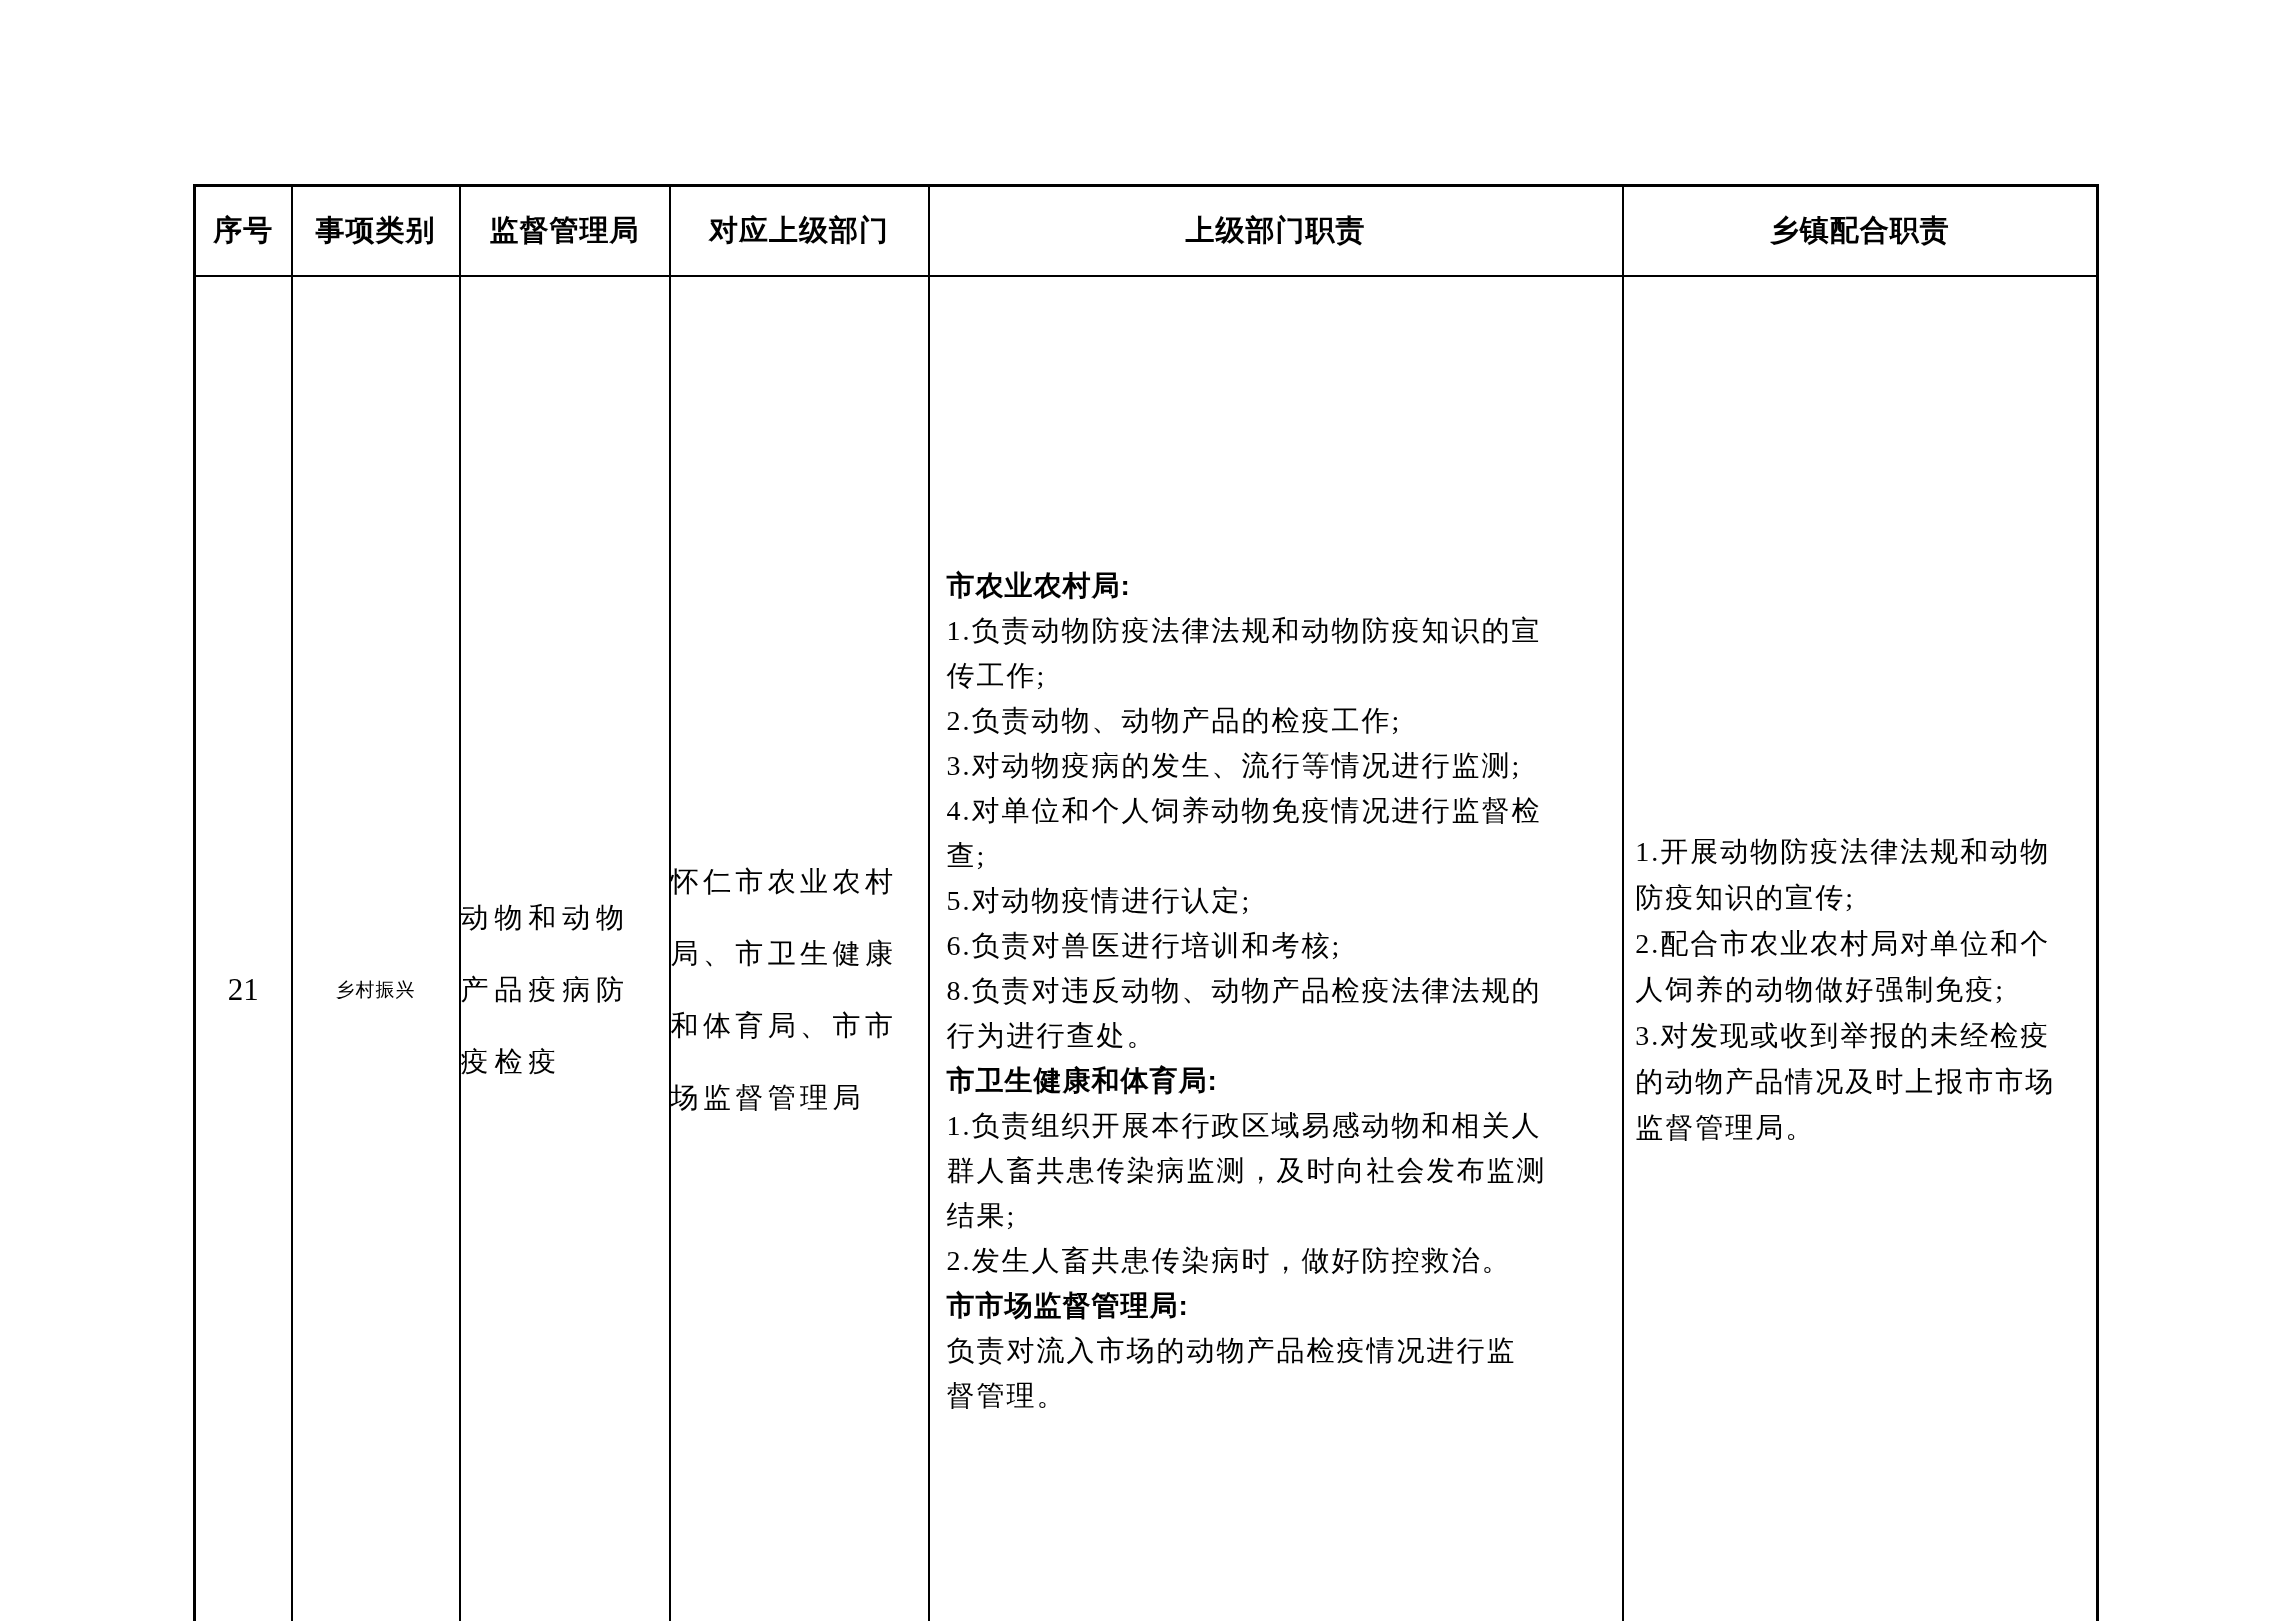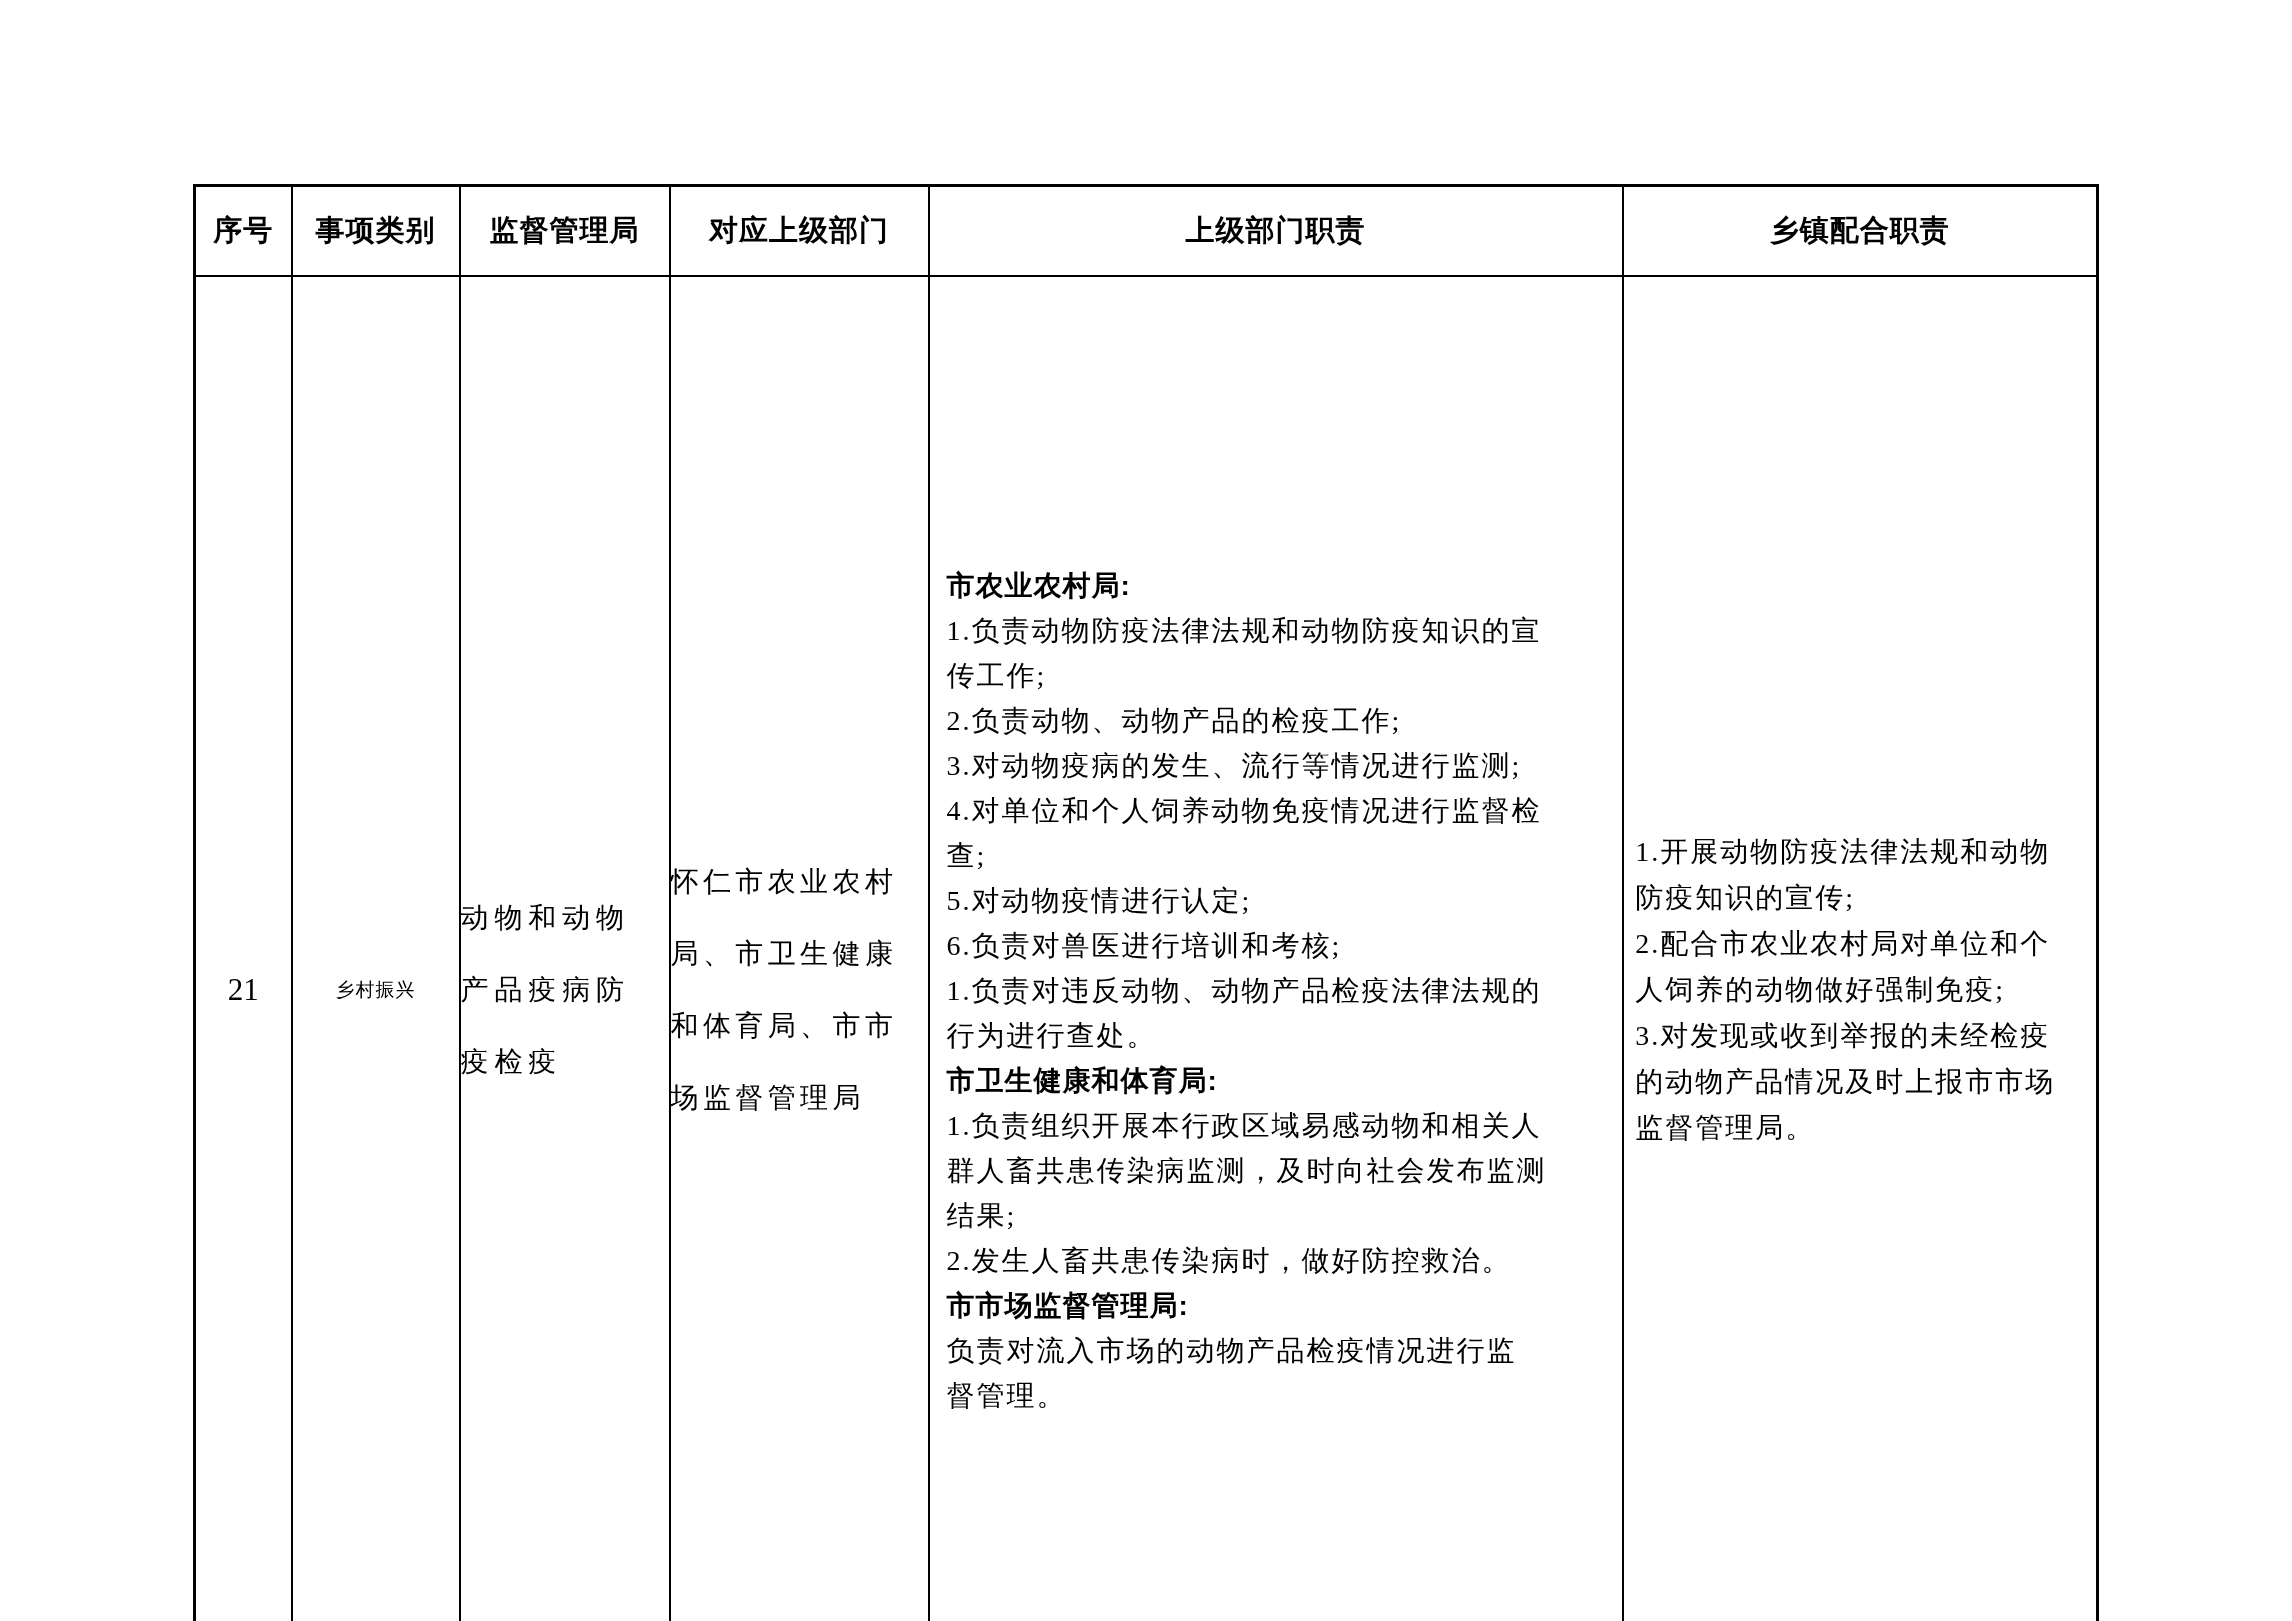--- a/index.html
+++ b/index.html
@@ -149,21 +149,21 @@
           <div class="duties-box">
             <div class="line dept-bold">市农业农村局:</div>
             <div class="line">1.负责动物防疫法律法规和动物防疫知识的宣</div>
             <div class="line">传工作;</div>
             <div class="line">2.负责动物、动物产品的检疫工作;</div>
             <div class="line">3.对动物疫病的发生、流行等情况进行监测;</div>
             <div class="line">4.对单位和个人饲养动物免疫情况进行监督检</div>
             <div class="line">查;</div>
             <div class="line">5.对动物疫情进行认定;</div>
             <div class="line">6.负责对兽医进行培训和考核;</div>
-            <div class="line">1.负责对违反动物、动物产品检疫法律法规的</div>
+            <div class="line">8.负责对违反动物、动物产品检疫法律法规的</div>
             <div class="line">行为进行查处。</div>
             <div class="line dept-bold">市卫生健康和体育局:</div>
             <div class="line">1.负责组织开展本行政区域易感动物和相关人</div>
             <div class="line">群人畜共患传染病监测，及时向社会发布监测</div>
             <div class="line">结果;</div>
             <div class="line">2.发生人畜共患传染病时，做好防控救治。</div>
             <div class="line dept-bold">市市场监督管理局:</div>
             <div class="line">负责对流入市场的动物产品检疫情况进行监</div>
             <div class="line">督管理。</div>
           </div>

